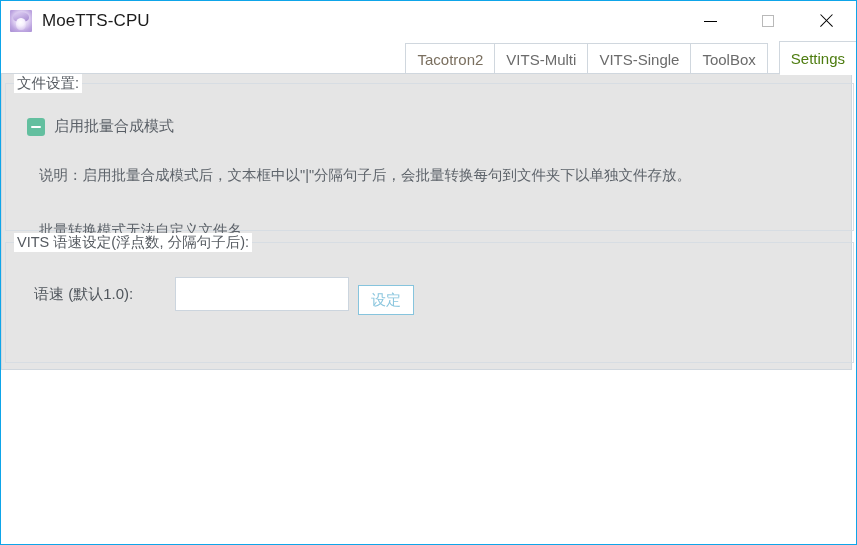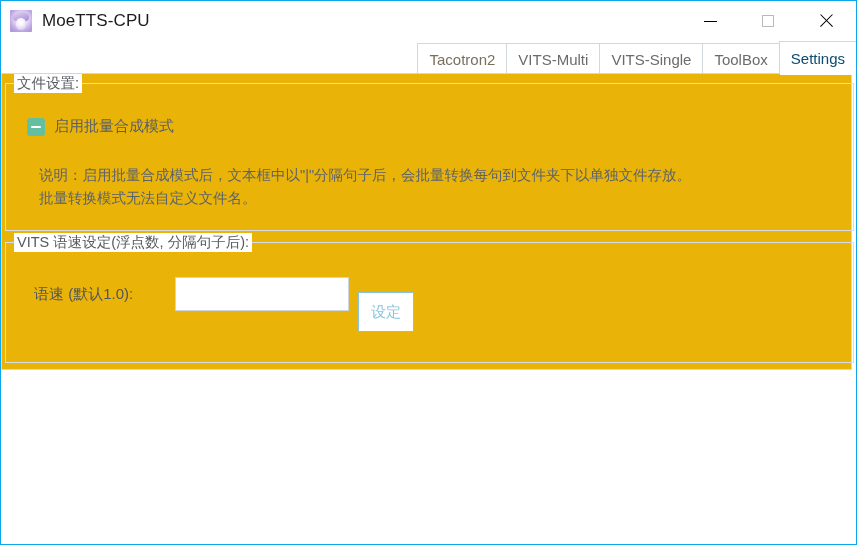--- a/index.html
+++ b/index.html
@@ -134,25 +134,26 @@
     background: #ffffff;
     border: 1px solid #d0d7de;
     border-bottom: none;
     box-sizing: border-box;
     margin-right: -1px;
     white-space: nowrap;
     cursor: default;
   }
   .tab.first { color: #7a6f5f; }
   .tab.active {
-    color: #0c4a6e;
+    color: #4d7c0f;
     z-index: 3;
     height: 33px;
     background: #ffffff;
     border-color: #d0d7de;
+    margin-left: 12px;
   }
   .tabstrip::after {
     content: "";
     position: absolute;
     left: 0;
     right: 4px;
     bottom: 0;
     height: 1px;
     background: #d0d7de;
     z-index: 1;
@@ -164,21 +165,21 @@
     height: 2px;
     background: #ffffff;
     z-index: 4;
   }
 
   
   .tabpage {
     position: relative;
     margin: 0 4px 0 0;
     height: 296px;
-    background: #eab308;
+    background: #e5e5e5;
     border: 1px solid #d0d7de;
     border-top: none;
     box-sizing: border-box;
   }
 
   
   .groupbox {
     position: absolute;
     border: 1px solid #d7dde3;
     box-sizing: border-box;
@@ -250,21 +251,21 @@
   
   .desc {
     position: absolute;
     left: 33px;
     top: 80px;
     font-size: 14.5px;
     line-height: 23px;
     color: #5d636a;
     white-space: nowrap;
   }
-  .desc .line2 { display: block; }
+  .desc .line2 { display: block; margin-top: 32px; }
 
   
   .speedrow {
     position: absolute;
     left: 0;
     top: 27px;
     width: 100%;
     height: 50px;
   }
   .speed-label {
@@ -286,23 +287,23 @@
     box-sizing: border-box;
     font-family: "Liberation Sans", sans-serif;
     font-size: 14px;
     color: #333;
     padding: 0 5px;
     outline: none;
   }
   .speed-btn {
     position: absolute;
     left: 352px;
-    top: 22px;
+    top: 15px;
     width: 56px;
-    height: 40px;
+    height: 30px;
     border: 1px solid #86c4dd;
     background: #ffffff;
     box-sizing: border-box;
     color: #8bc6de;
     font-size: 15px;
     font-family: "Liberation Sans", sans-serif;
     cursor: default;
     padding: 12px;
     display: flex;
     align-items: center;

